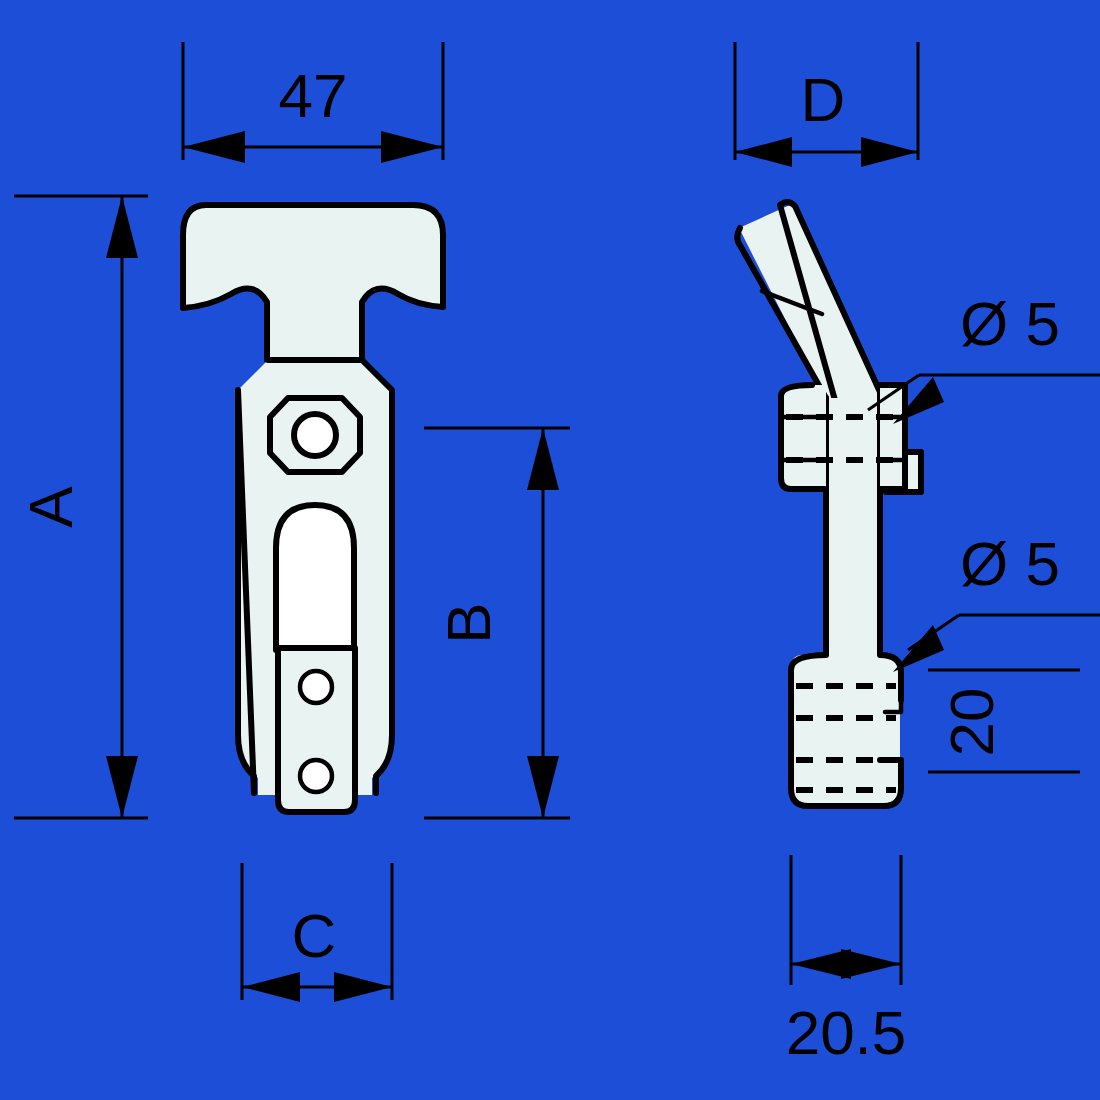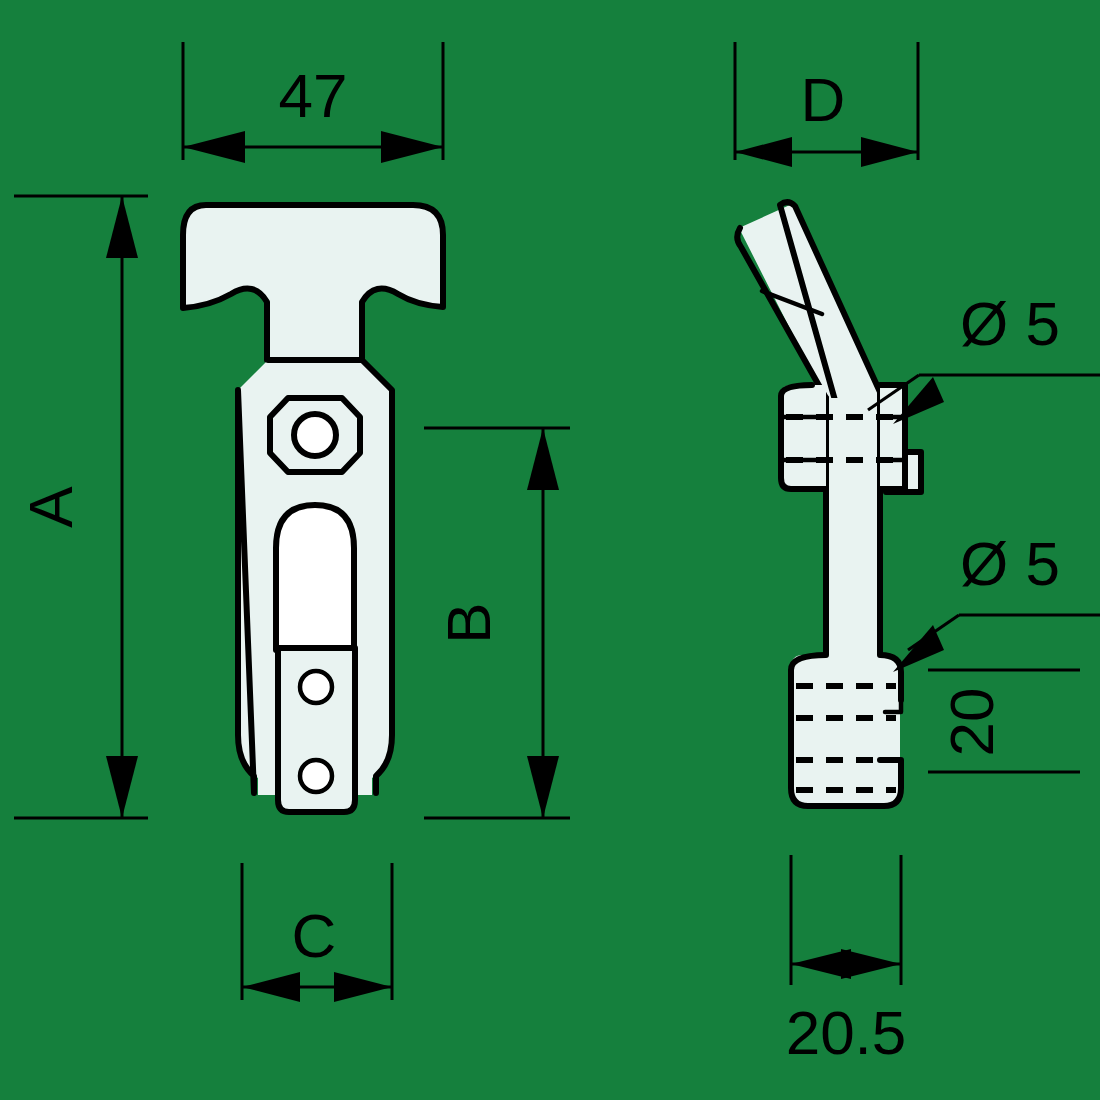--- a/index.html
+++ b/index.html
@@ -7,21 +7,21 @@
     padding: 0;
     background: #ffffff;
   }
   body {
     font-family: "Liberation Sans", sans-serif;
   }
   #sheet {
     position: relative;
     width: 1100px;
     height: 1100px;
-    background: #15803d;
+    background: #1d4ed8;
     overflow: hidden;
   }
   svg#drawing {
     display: block;
     width: 1100px;
     height: 1100px;
   }
   .dimtext {
     font-family: "Liberation Sans", sans-serif;
     font-size: 62px;

